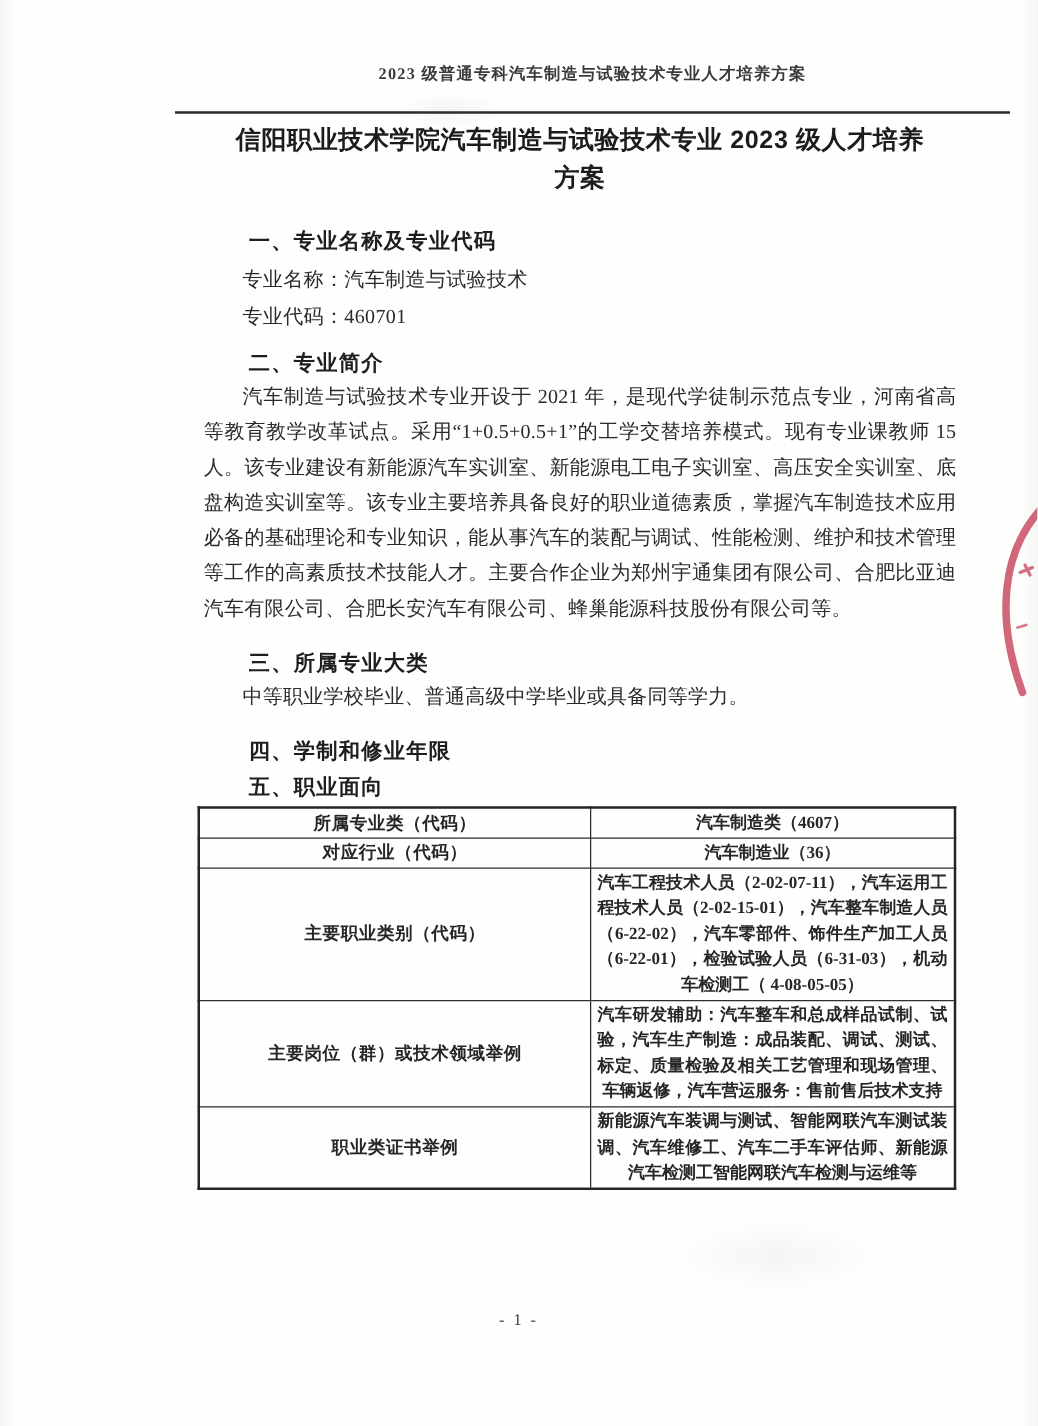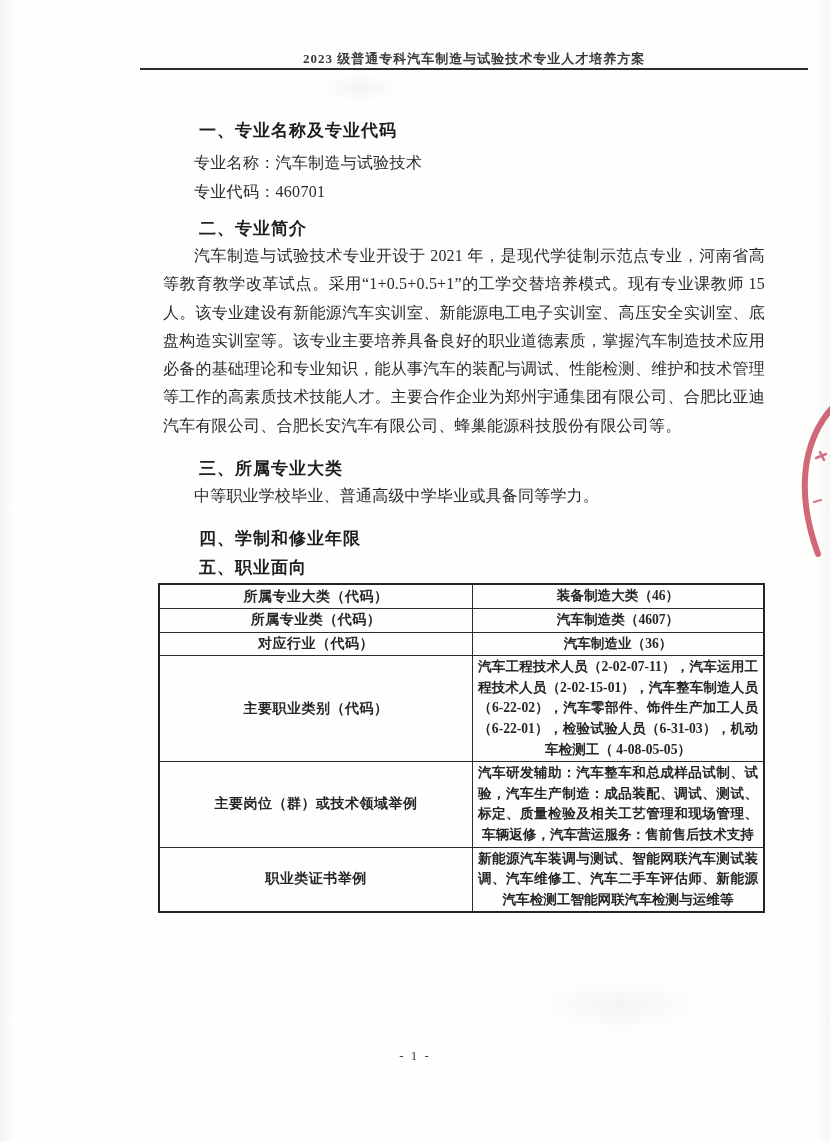--- a/index.html
+++ b/index.html
@@ -19,21 +19,21 @@
     overflow:hidden;
     color:#232323;
   }
 
   
   .running-header{
     position:absolute;left:140px;top:50px;width:668px;
     text-align:center;
     font-size:13px;font-weight:bold;letter-spacing:1px;
     color:#3a3a3a;
-    padding-bottom:0;
+    padding-bottom:21px;
     border-bottom:2px solid #2c2c2c;
   }
 
   
   .content{position:absolute;left:163px;top:97px;width:602px;}
 
   .doc-title{
     width:566px;margin:0 auto;
     text-align:center;
     font-family:"Liberation Sans","DejaVu Sans",sans-serif;
@@ -115,20 +115,21 @@
 </style>
 </head>
 <body>
 
 <div class="page">
 
   <div class="running-header">2023 级普通专科汽车制造与试验技术专业人才培养方案</div>
 
   <div class="content">
 
+    <div class="doc-title">信阳职业技术学院汽车制造与试验技术专业 2023 级人才培养方案</div>
 
     <h2 class="sec-heading mt13">一、专业名称及专业代码</h2>
 
     <div class="body-line">
       <div class="line">专业名称：汽车制造与试验技术</div>
       <div class="line">专业代码：460701</div>
     </div>
 
     <h2 class="sec-heading mt10">二、专业简介</h2>
 
@@ -138,24 +139,20 @@
 
     <p class="body-par">中等职业学校毕业、普通高级中学毕业或具备同等学力。</p>
 
     <h2 class="sec-heading mt14">四、学制和修业年限</h2>
 
 
     <h2 class="sec-heading mt4">五、职业面向</h2>
 
     <table class="career-table">
       <tbody>
-        <tr>
-          <td class="t-label col-label">所属专业大类（代码）</td>
-          <td class="t-value v-center">装备制造大类（46）</td>
-        </tr>
         <tr>
           <td class="t-label col-label">所属专业类（代码）</td>
           <td class="t-value v-center">汽车制造类（4607）</td>
         </tr>
         <tr>
           <td class="t-label col-label">对应行业（代码）</td>
           <td class="t-value v-center">汽车制造业（36）</td>
         </tr>
         <tr>
           <td class="t-label col-label">主要职业类别（代码）</td>

